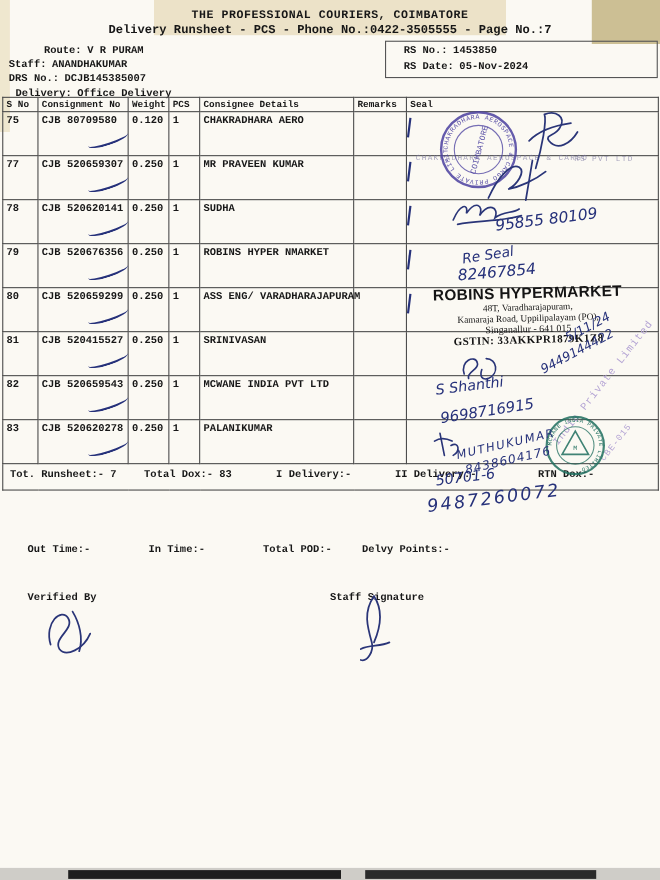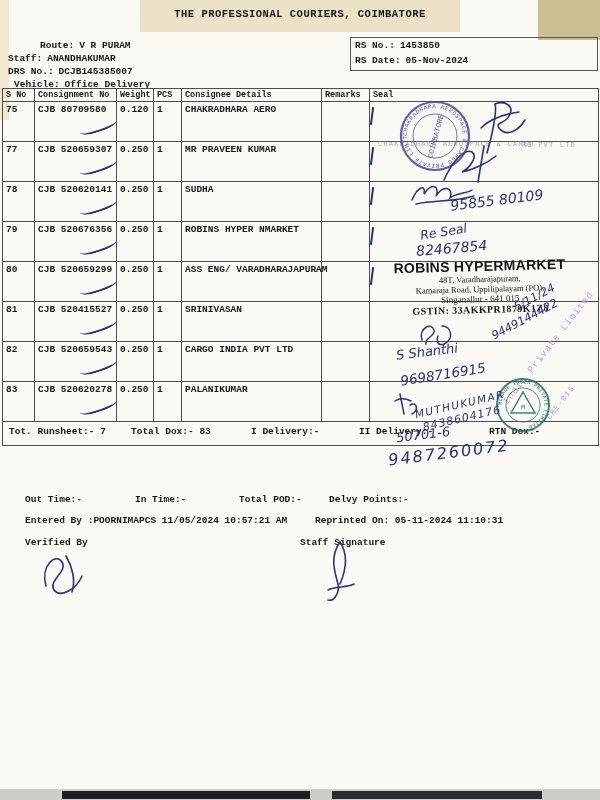--- a/index.html
+++ b/index.html
@@ -15,21 +15,21 @@
   .scan-bar1{position:absolute;left:62px;top:791px;width:248px;height:8px;background:#1e1e1e;}
   .scan-bar2{position:absolute;left:332px;top:791px;width:210px;height:8px;background:#2b2b2b;}
 
   
   .h-company{position:absolute;top:8px;left:0;width:600px;text-align:center;font-size:10.5px;font-weight:bold;letter-spacing:.5px;}
   .h-runsheet{position:absolute;top:22px;left:0;width:600px;text-align:center;font-size:11px;font-weight:bold;}
   .info{position:absolute;left:8px;font-size:9.5px;font-weight:bold;white-space:nowrap;}
   .info .val{margin-left:5px;}
   .i-route{top:40px;padding-left:32px;} .i-staff{top:53px;} .i-drs{top:66px;} .i-vehicle{top:79px;left:14px;}
   .rs-box{position:absolute;left:350px;top:37px;width:248px;height:34px;border:1px solid #555;}
-  .rs-line{position:absolute;left:4px;font-size:9.5px;font-weight:bold;white-space:nowrap;}
+  .rs-line{position:absolute;left:16px;font-size:9.5px;font-weight:bold;white-space:nowrap;}
   .rs-no{top:2px;} .rs-date{top:17px;}
   .rs-line .val{margin-left:5px;}
 
   
   .sheet-table{position:absolute;left:2px;top:88px;width:596px;border-collapse:collapse;table-layout:fixed;z-index:1;}
   .sheet-table th,.sheet-table td{border:1px solid #4d4d4d;vertical-align:top;text-align:left;
       padding:2px 2px 0 3px;overflow:visible;}
   .sheet-table th{font-size:8.5px;font-weight:bold;height:13px;padding-top:1px;margin-top:28px;}
   .sheet-table td{font-size:9.5px;font-weight:bold;height:40px;position:relative;white-space:nowrap;}
   .sheet-table tfoot td{height:24px;white-space:normal;}
@@ -85,32 +85,33 @@
 </head>
 <body>
 
 <div class="page">
 
   <div class="tint-title"></div>
   <div class="tint-corner"></div>
   <div class="tint-left"></div>
 
   <div class="h-company">THE PROFESSIONAL COURIERS, COIMBATORE</div>
+  <div class="h-runsheet">Delivery Runsheet - PCS - Phone No.:0422-3505555 - Page No.:7</div>
 
   <div class="info i-route">
     <span>Route:</span><span class="val">V R PURAM</span>
   </div>
   <div class="info i-staff">
     <span>Staff:</span><span class="val">ANANDHAKUMAR</span>
   </div>
   <div class="info i-drs">
     <span>DRS No.:</span><span class="val">DCJB145385007</span>
   </div>
   <div class="info i-vehicle">
-    <span>Vehicle:</span><span class="val">Office Delivery</span>
+    <span>Delivery:</span><span class="val">Office Delivery</span>
   </div>
 
   <div class="rs-box">
     <div class="rs-line rs-no">
       <span>RS No.:</span><span class="val">1453850</span>
     </div>
     <div class="rs-line rs-date">
       <span>RS Date:</span><span class="val">05-Nov-2024</span>
     </div>
   </div>
@@ -206,21 +207,21 @@
       <td><span class="cell-text">SRINIVASAN</span></td>
       <td></td>
       <td></td>
     </tr>
 
     <tr>
       <td><span class="cell-text">82</span></td>
       <td><span class="cell-text">CJB 520659543</span><span class="slash"></span></td>
       <td><span class="cell-text">0.250</span></td>
       <td><span class="cell-text">1</span></td>
-      <td><span class="cell-text">CARGO INDIA PVT LTD</span></td>
+      <td><span class="cell-text">MCWANE INDIA PVT LTD</span></td>
       <td></td>
       <td></td>
     </tr>
 
     <tr>
       <td><span class="cell-text">83</span></td>
       <td><span class="cell-text">CJB 520620278</span><span class="slash"></span></td>
       <td><span class="cell-text">0.250</span></td>
       <td><span class="cell-text">1</span></td>
       <td><span class="cell-text">PALANIKUMAR</span></td>
@@ -240,24 +241,20 @@
       </tr>
     </tfoot>
   </table>
 
   <div class="fline l-out">
     <span class="o1">Out Time:-</span>
     <span class="o2">In Time:-</span>
     <span class="o3">Total POD:-</span>
     <span class="o4">Delvy Points:-</span>
   </div>
-  <div class="fline l-entered">
-    <span class="e1">Entered By :POORNIMAPCS 11/05/2024 10:57:21 AM</span>
-    <span class="e2">Reprinted On: 05-11-2024 11:10:31</span>
-  </div>
   <div class="fline l-verified">
     <span class="v1">Verified By</span>
     <span class="v2">Staff Signature</span>
   </div>
 
   <div class="stamp-top">
     <svg width="80" height="80" viewBox="0 0 80 80">
       <circle cx="40" cy="40" r="34" fill="none" stroke="#4a3f9f" stroke-width="2.2" opacity="0.85"></circle>
       <circle cx="40" cy="40" r="22" fill="none" stroke="#4a3f9f" stroke-width="1" opacity="0.75"></circle>
       <defs>

